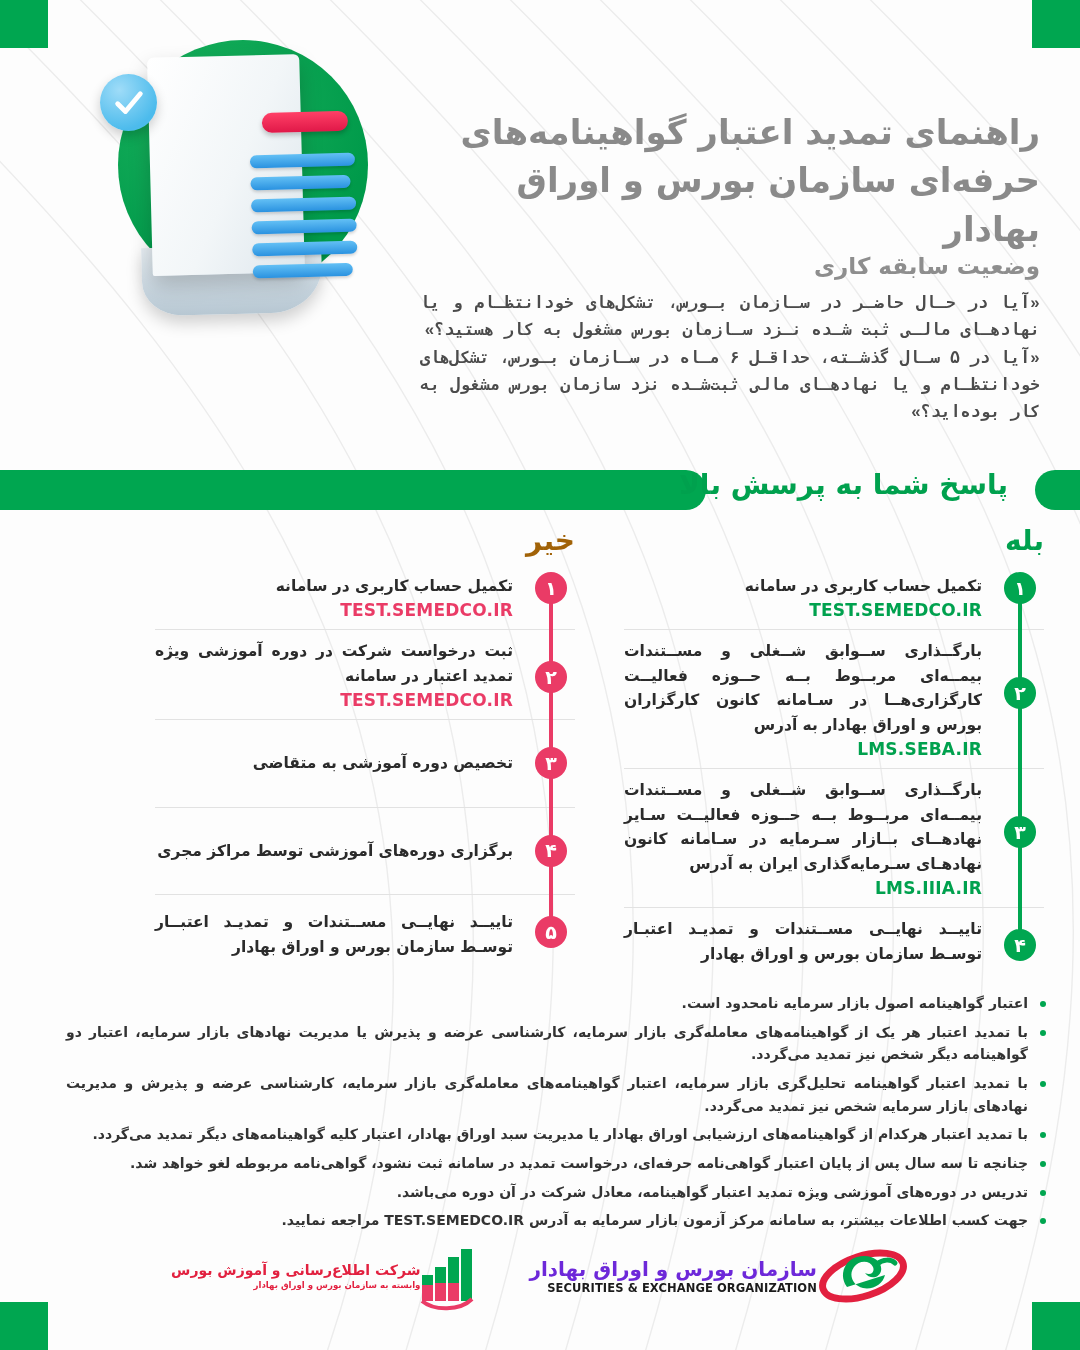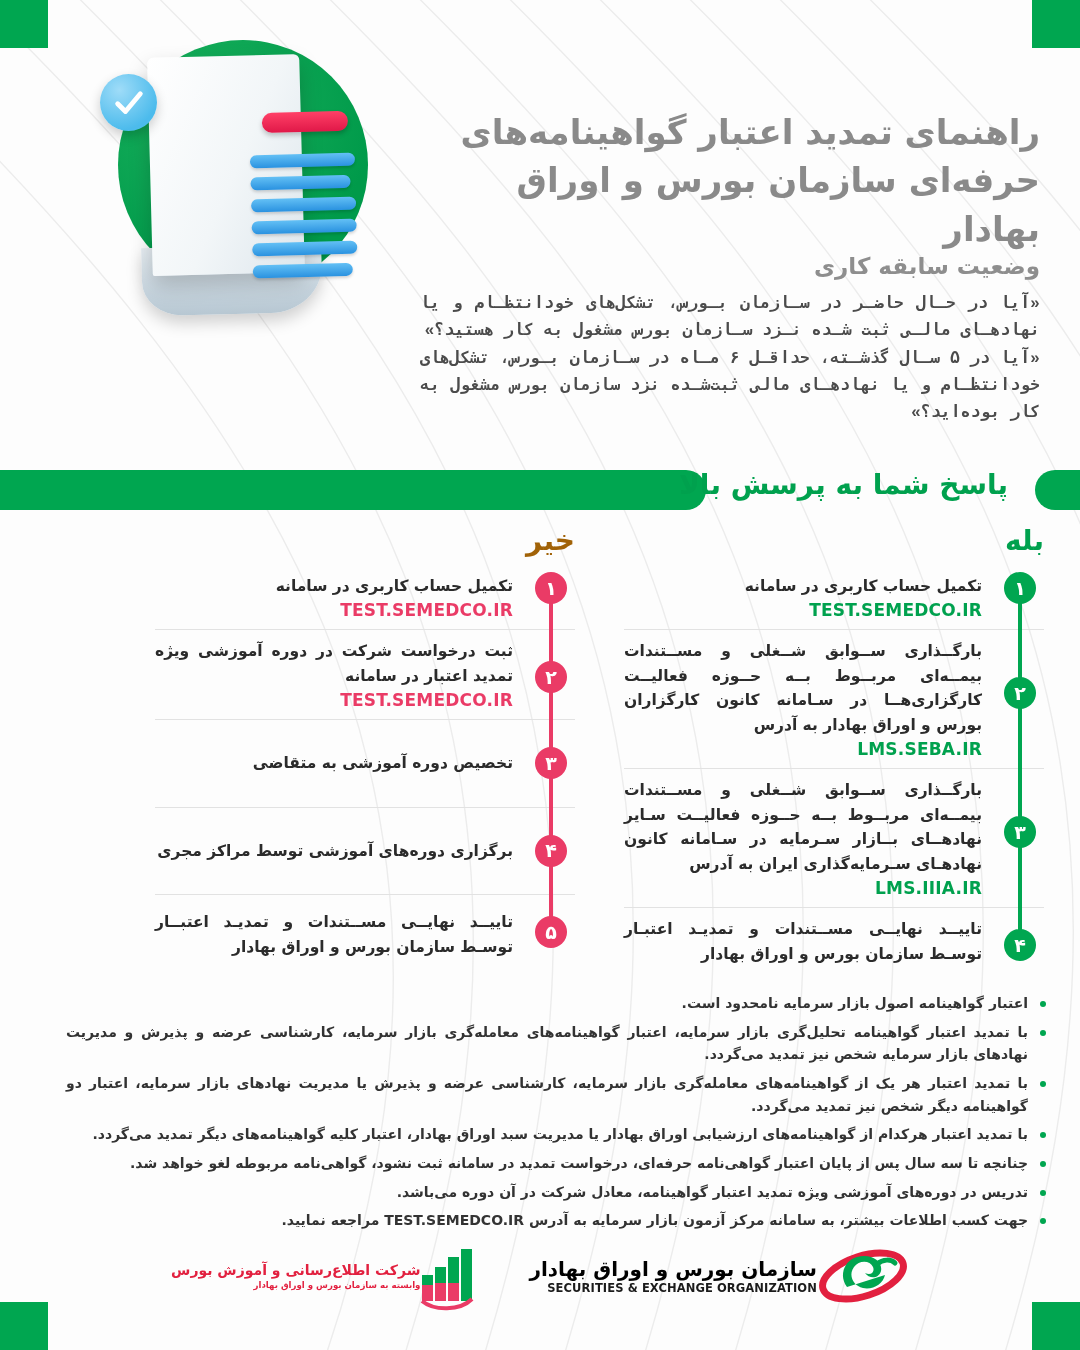--- a/index.html
+++ b/index.html
@@ -100,21 +100,21 @@
   .note{position:relative;padding:0 52px 0 66px;margin-bottom:6px;
       font-size:14px;line-height:1.62;color:#333;text-align:justify;text-align-last:right;direction:rtl;
       font-weight:600;}
   .note .dot{position:absolute;right:34px;top:9px;width:6px;height:6px;border-radius:50%;background:#00a650;}
 
   
   .footer{position:absolute;left:0;bottom:26px;width:1080px;height:96px;z-index:2;
       display:flex;align-items:center;justify-content:center;gap:26px;direction:rtl;}
   .brand{display:flex;align-items:center;}
   .brand-txt{text-align:right;direction:rtl;}
-  .seo-fa{font-size:20px;font-weight:bold;color:#000000;line-height:1.15;}
+  .seo-fa{font-size:20px;font-weight:bold;color:#6d28d9;line-height:1.15;}
   .seo-en{font-size:11.5px;font-weight:bold;color:#1b1b1b;letter-spacing:.1px;direction:ltr;text-align:right;}
   .sei-fa{font-size:14px;font-weight:bold;color:#e2203f;line-height:1.2;}
   .sei-sub{font-size:8.6px;font-weight:bold;color:#e2203f;margin-top:2px;}
   .divider-v{width:1px;height:42px;background:transparent;}
 </style>
 </head>
 <body>
 
 <div id="page">
 
@@ -247,25 +247,25 @@
     </div>
   </div>
 
   <div class="notes">
     <div class="note">
       <span class="dot"></span>
       <span>اعتبار گواهینامه اصول بازار سرمایه نامحدود است.</span>
     </div>
     <div class="note">
       <span class="dot"></span>
+      <span>با تمدید اعتبار هر یک از گواهینامه‌های معامله‌گری بازار سرمایه، کارشناسی عرضه و پذیرش یا مدیریت نهادهای بازار سرمایه، اعتبار دو گواهینامه دیگر شخص نیز تمدید می‌گردد.</span>
+    </div>
+    <div class="note">
+      <span class="dot"></span>
       <span>با تمدید اعتبار گواهینامه تحلیل‌گری بازار سرمایه، اعتبار گواهینامه‌های معامله‌گری بازار سرمایه، کارشناسی عرضه و پذیرش و مدیریت نهادهای بازار سرمایه شخص نیز تمدید می‌گردد.</span>
-    </div>
-    <div class="note">
-      <span class="dot"></span>
-      <span>با تمدید اعتبار هر یک از گواهینامه‌های معامله‌گری بازار سرمایه، کارشناسی عرضه و پذیرش یا مدیریت نهادهای بازار سرمایه، اعتبار دو گواهینامه دیگر شخص نیز تمدید می‌گردد.</span>
     </div>
     <div class="note">
       <span class="dot"></span>
       <span>با تمدید اعتبار هرکدام از گواهینامه‌های ارزشیابی اوراق بهادار یا مدیریت سبد اوراق بهادار، اعتبار کلیه گواهینامه‌های دیگر تمدید می‌گردد.</span>
     </div>
     <div class="note">
       <span class="dot"></span>
       <span>چنانچه تا سه سال پس از پایان اعتبار گواهی‌نامه حرفه‌ای، درخواست تمدید در سامانه ثبت نشود، گواهی‌نامه مربوطه لغو خواهد شد.</span>
     </div>
     <div class="note">

